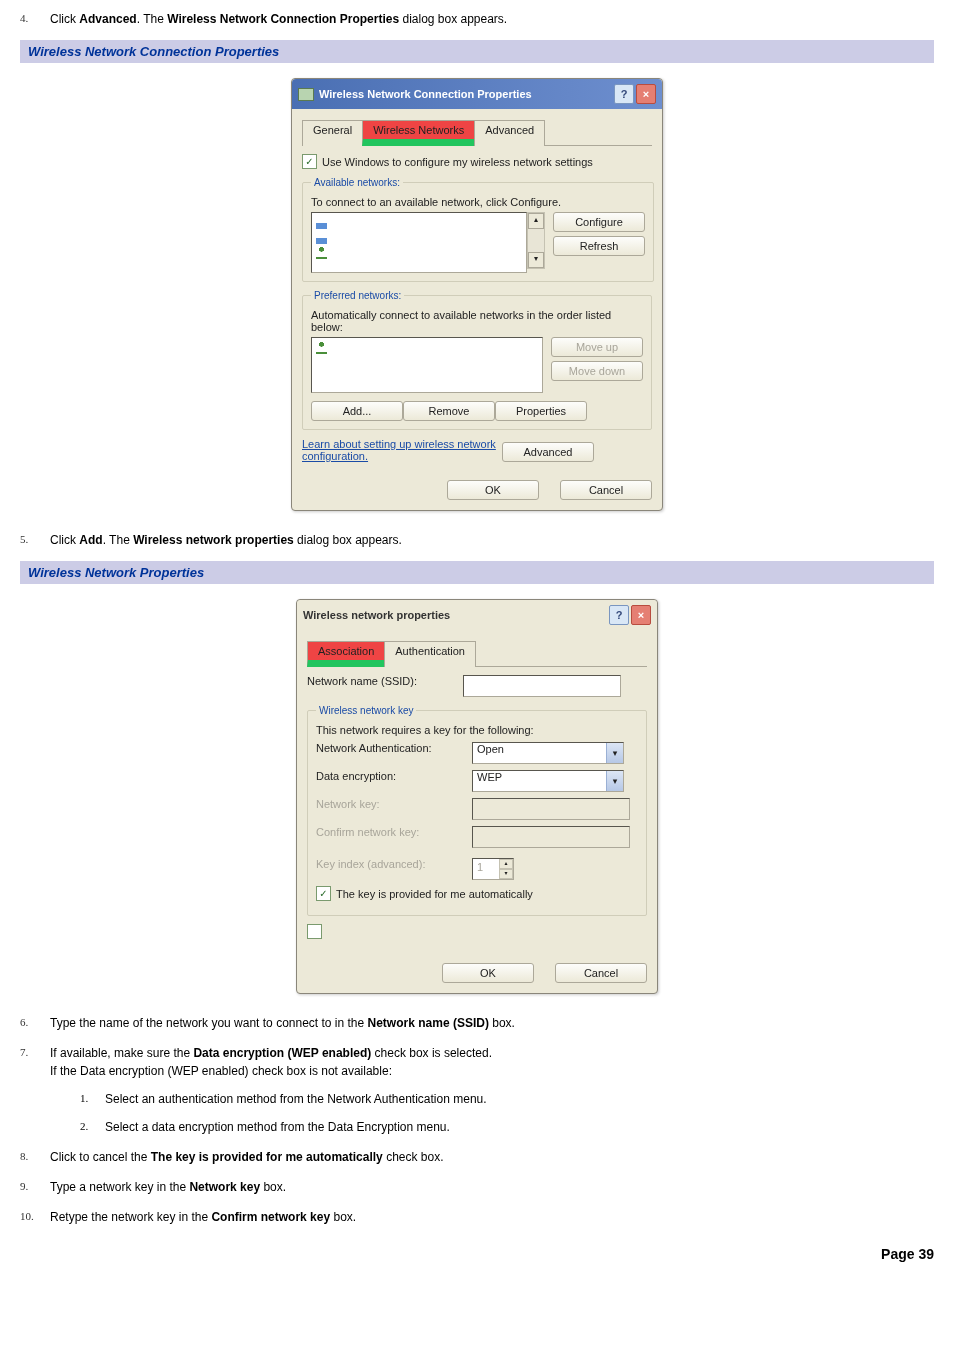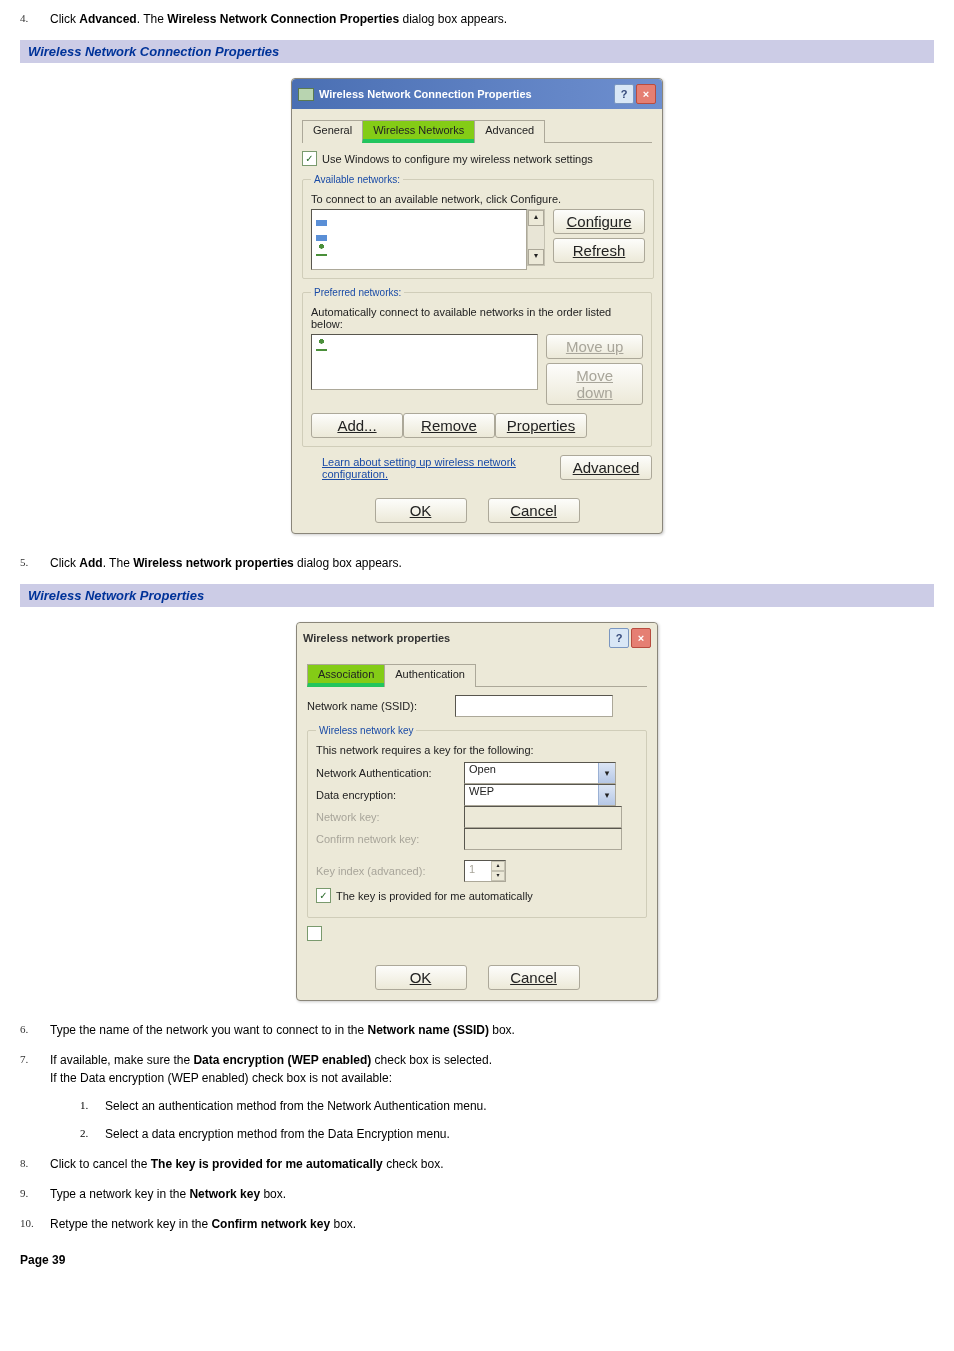--- a/index.html
+++ b/index.html
@@ -107,22 +107,22 @@
       padding: 3px 10px;
       background: #ece9d8;
       border: 1px solid #aca899;
       border-bottom: none;
       margin-right: -1px;
       position: relative;
       top: 1px;
       cursor: pointer;
     }
     .tab.active {
-      background: #84cc16;
-      border-bottom: 4px solid #22c55e;
+      background: #ef4444;
+      border-bottom: 7px solid #22c55e;
     }
     .checkbox-row {
       display: flex;
       align-items: center;
       gap: 5px;
       margin: 6px 0;
     }
     .chk {
       width: 13px; height: 13px;
       border: 1px solid #7a9a6e;
@@ -199,55 +199,52 @@
       gap: 4px;
     }
     .xp-btn {
       background: linear-gradient(to bottom, #fdfdfb, #ece9d8);
       border: 1px solid #aca899;
       border-radius: 3px;
       padding: 3px 10px;
       min-width: 70px;
       text-align: center;
       cursor: pointer;
-      font-size: 15px;
-      text-decoration: underline;
+      font-size: 11px;
     }
     .xp-btn.disabled {
       color: #a8a59a;
       cursor: default;
     }
     .btn-row {
       display: flex;
       margin-top: 8px;
     }
     .learn-link {
       color: #1a4ba6;
       text-decoration: underline;
       font-size: 11px;
       display: inline-block;
       max-width: 200px;
     }
     .bottom-row {
       display: flex;
-      justify-content: space-between;
+      justify-content: flex-start;
       align-items: flex-end;
-      margin-left: 20px;
     }
     .dialog-footer {
       display: flex;
-      justify-content: center;
+      justify-content: flex-end;
       gap: 21px;
       padding: 8px 10px 10px;
     }
     .form-row {
       display: flex;
-      align-items: center;
-      gap: 8px;
-      margin: 0 0;
+      gap: 16px;
+      margin: 6px 0;
     }
     .form-label {
       width: 140px;
     }
     .form-label.disabled {
       color: #a8a59a;
     }
     .text-input {
       border: 1px inset #aca899;
       background: #fff;
@@ -314,22 +311,23 @@
       padding-left: 25px;
       margin-bottom: 10px;
     }
     ol.sub-list > li .snum {
       position: absolute;
       left: 0;
       font-family: Georgia, serif;
       font-size: 11px;
     }
     .page-num {
+      text-align: right;
       font-weight: bold;
-      font-size: 12px;
+      font-size: 14px;
       margin-top: 20px;
     }
   </style>
 </head>
 <body>
 
 <ol class="main-list">
   <li>
     <span class="num">4.</span>
     <span>Click </span><b>Advanced</b><span>. The </span><b>Wireless Network Connection Properties</b><span> dialog box appears.</span>

